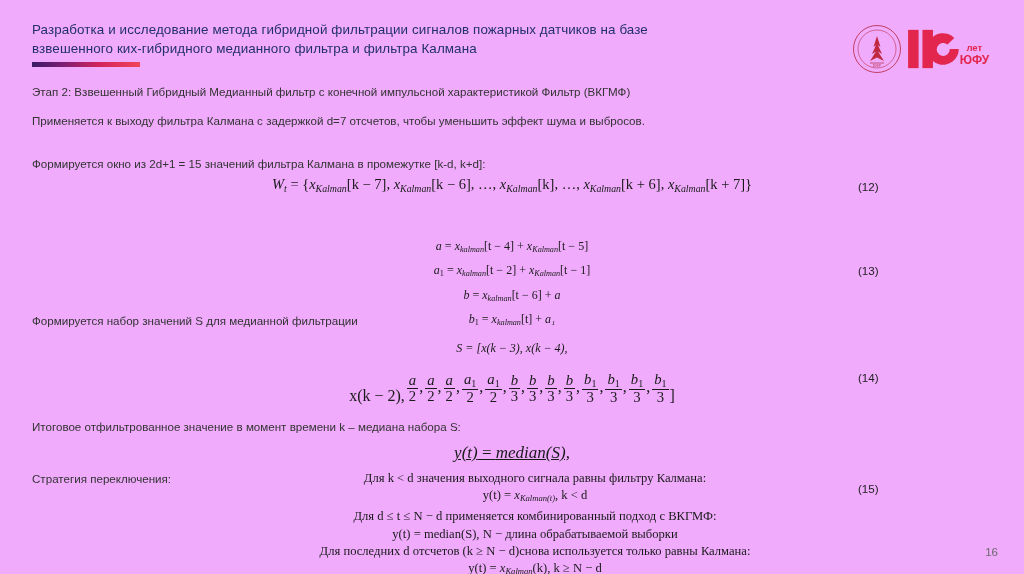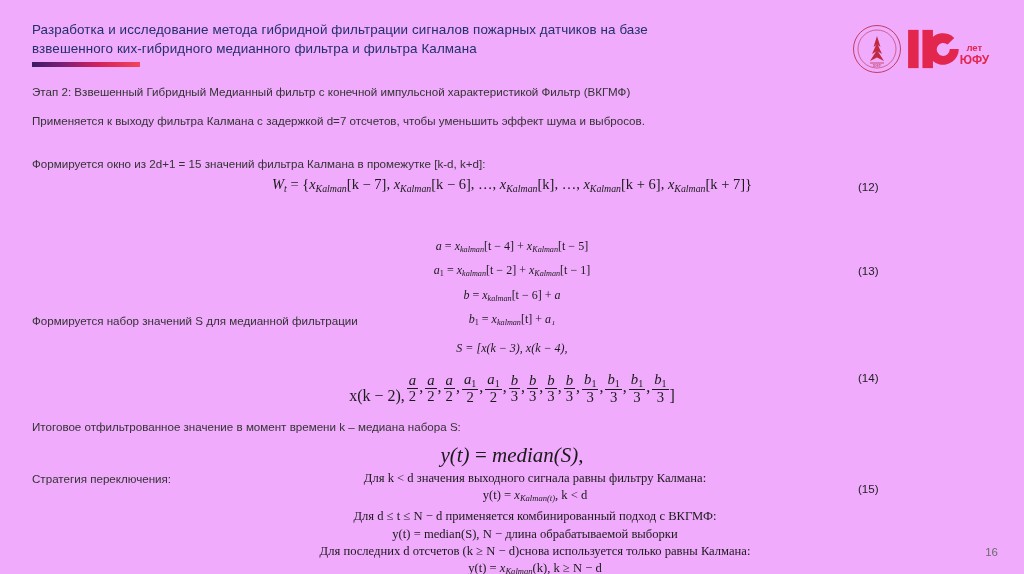--- a/index.html
+++ b/index.html
@@ -138,21 +138,21 @@
     left: 0;
     width: 1024px;
     display: flex;
     align-items: flex-end;
     justify-content: center;
     font-size: 16px;
   }
   .eq14-num { top: 371px; }
 
   
-  .eq15 { top: 443px; font-size: 21px; }
+  .eq15 { top: 443px; font-size: 17px; text-decoration: underline; }
   .eq15-num { top: 442px; margin-top: 40px; }
 
   
   .frac {
     display: inline-flex;
     flex-direction: column;
     align-items: center;
     justify-content: center;
     vertical-align: middle;
     line-height: 1.02;

